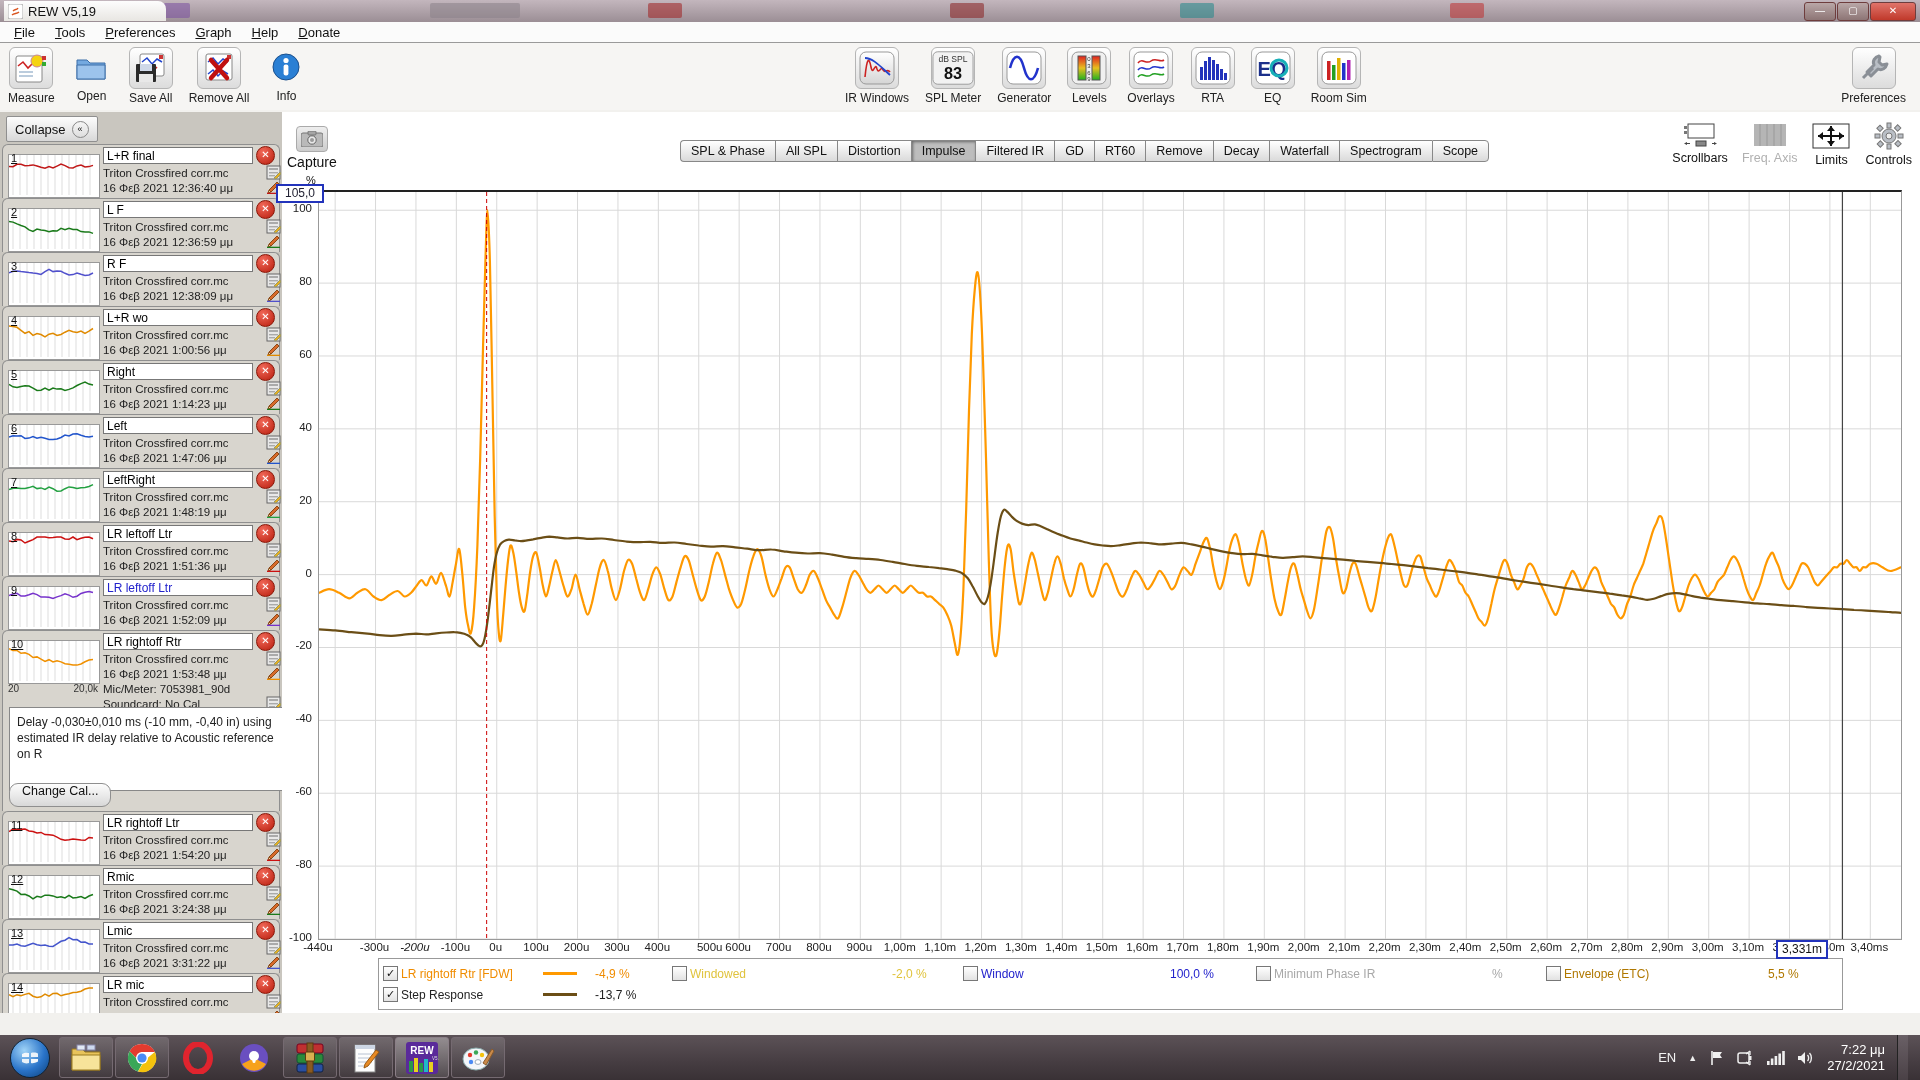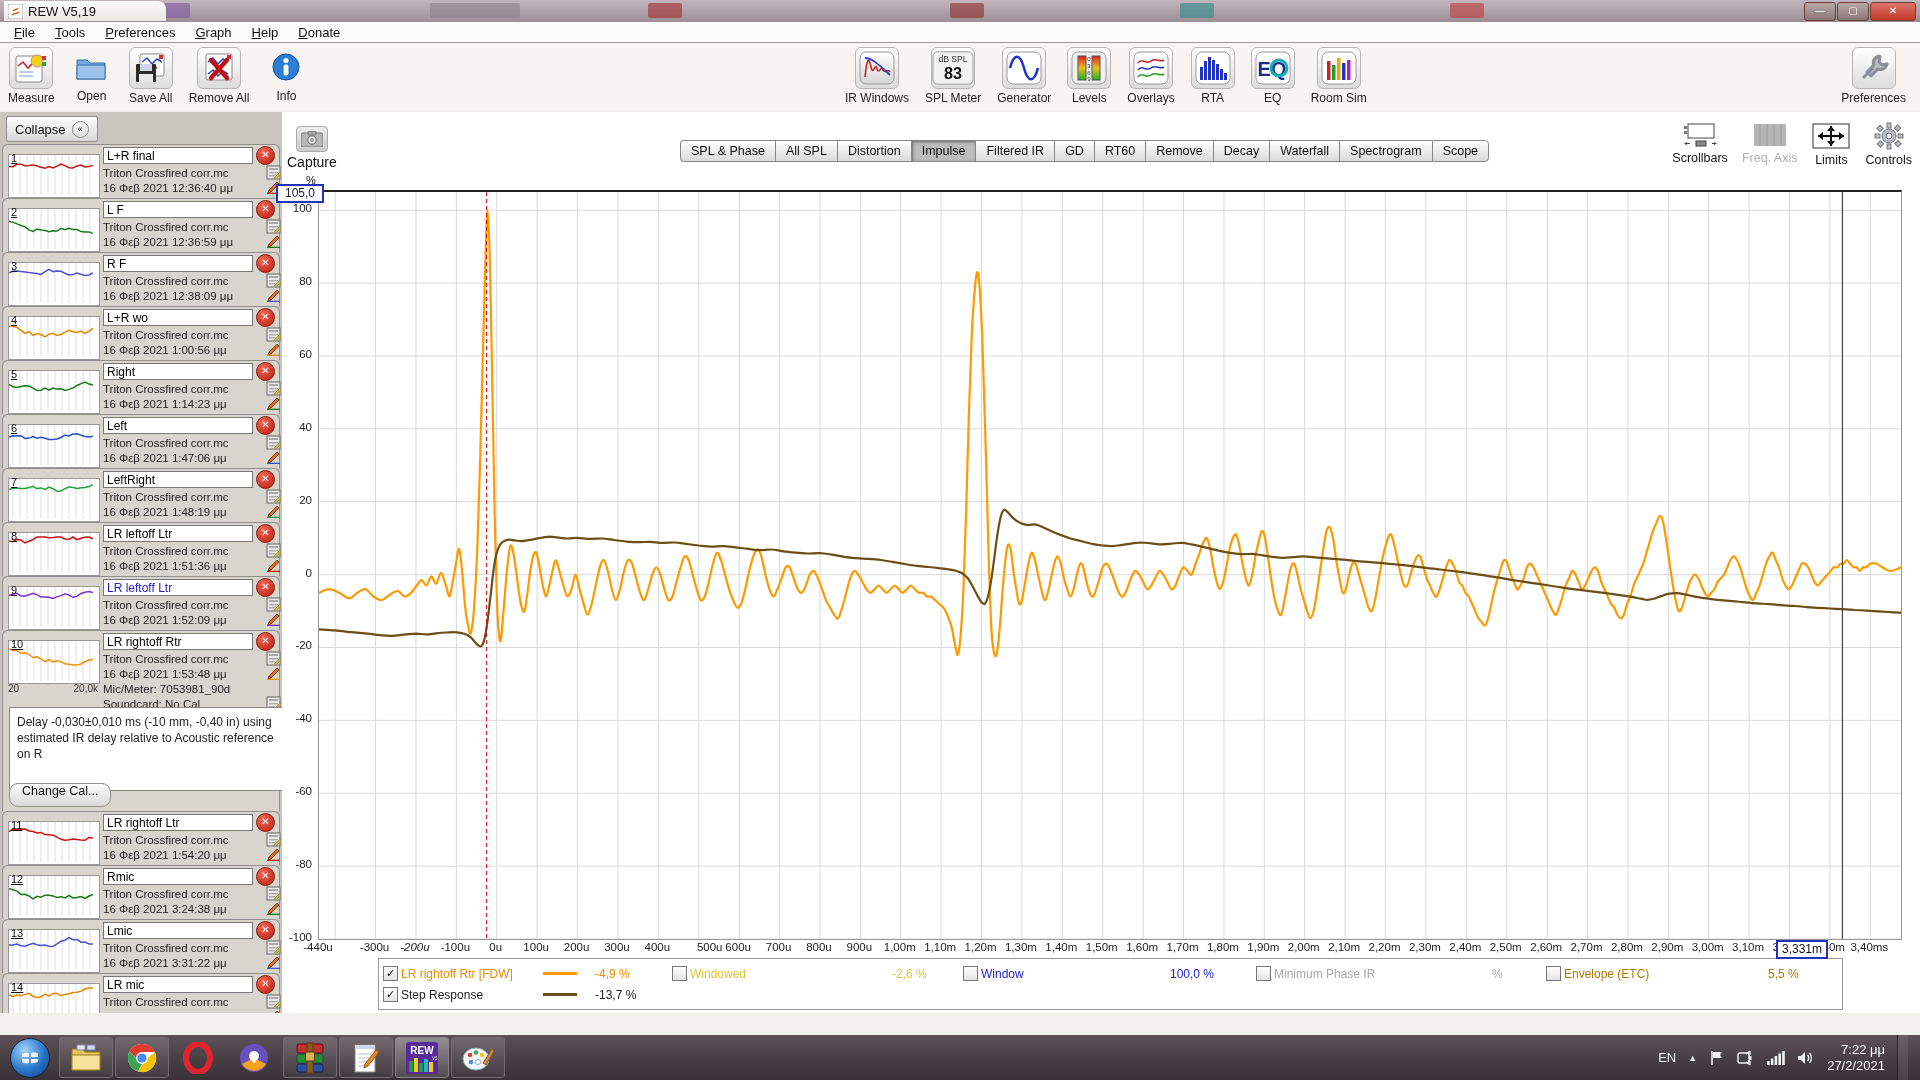--- a/index.html
+++ b/index.html
@@ -1217,21 +1217,21 @@
       </div>
     <div id="xcursorbox">3,331m</div>
 
     <div id="legend">
         <div class="lg-cb" style="left: 4px; top: 7px;">✓</div>
         <span class="lg-lb" style="left: 22px; top: 8px; color: rgb(240, 140, 0);">LR rightoff Rtr [FDW]</span>
         <div class="lg-sw" style="left: 164px; top: 13px; background: rgb(255, 153, 0);"></div>
         <span class="lg-val" style="left: 216px; top: 8px; color: rgb(240, 140, 0);">-4,9 %</span>
         <div class="lg-cb" style="left: 293px; top: 7px;"></div>
         <span class="lg-lb" style="left: 311px; top: 8px; color: rgb(224, 195, 60);">Windowed</span>
-        <span class="lg-val" style="left: 513px; top: 8px; color: rgb(224, 195, 60);">-2,6 %</span>
+        <span class="lg-val" style="left: 513px; top: 8px; color: rgb(224, 195, 60);">-2,0 %</span>
         <div class="lg-cb" style="left: 584px; top: 7px;"></div>
         <span class="lg-lb" style="left: 602px; top: 8px; color: rgb(34, 34, 204);">Window</span>
         <span class="lg-val" style="left: 791px; top: 8px; color: rgb(34, 34, 204);">100,0 %</span>
         <div class="lg-cb" style="left: 877px; top: 7px;"></div>
         <span class="lg-lb" style="left: 895px; top: 8px; color: rgb(168, 168, 168);">Minimum Phase IR</span>
         <span class="lg-val" style="left: 1113px; top: 8px; color: rgb(168, 168, 168);">%</span>
         <div class="lg-cb" style="left: 1167px; top: 7px;"></div>
         <span class="lg-lb" style="left: 1185px; top: 8px; color: rgb(176, 120, 0);">Envelope (ETC)</span>
         <span class="lg-val" style="left: 1389px; top: 8px; color: rgb(176, 120, 0);">5,5 %</span>
         <div class="lg-cb" style="left: 4px; top: 28px;">✓</div>

